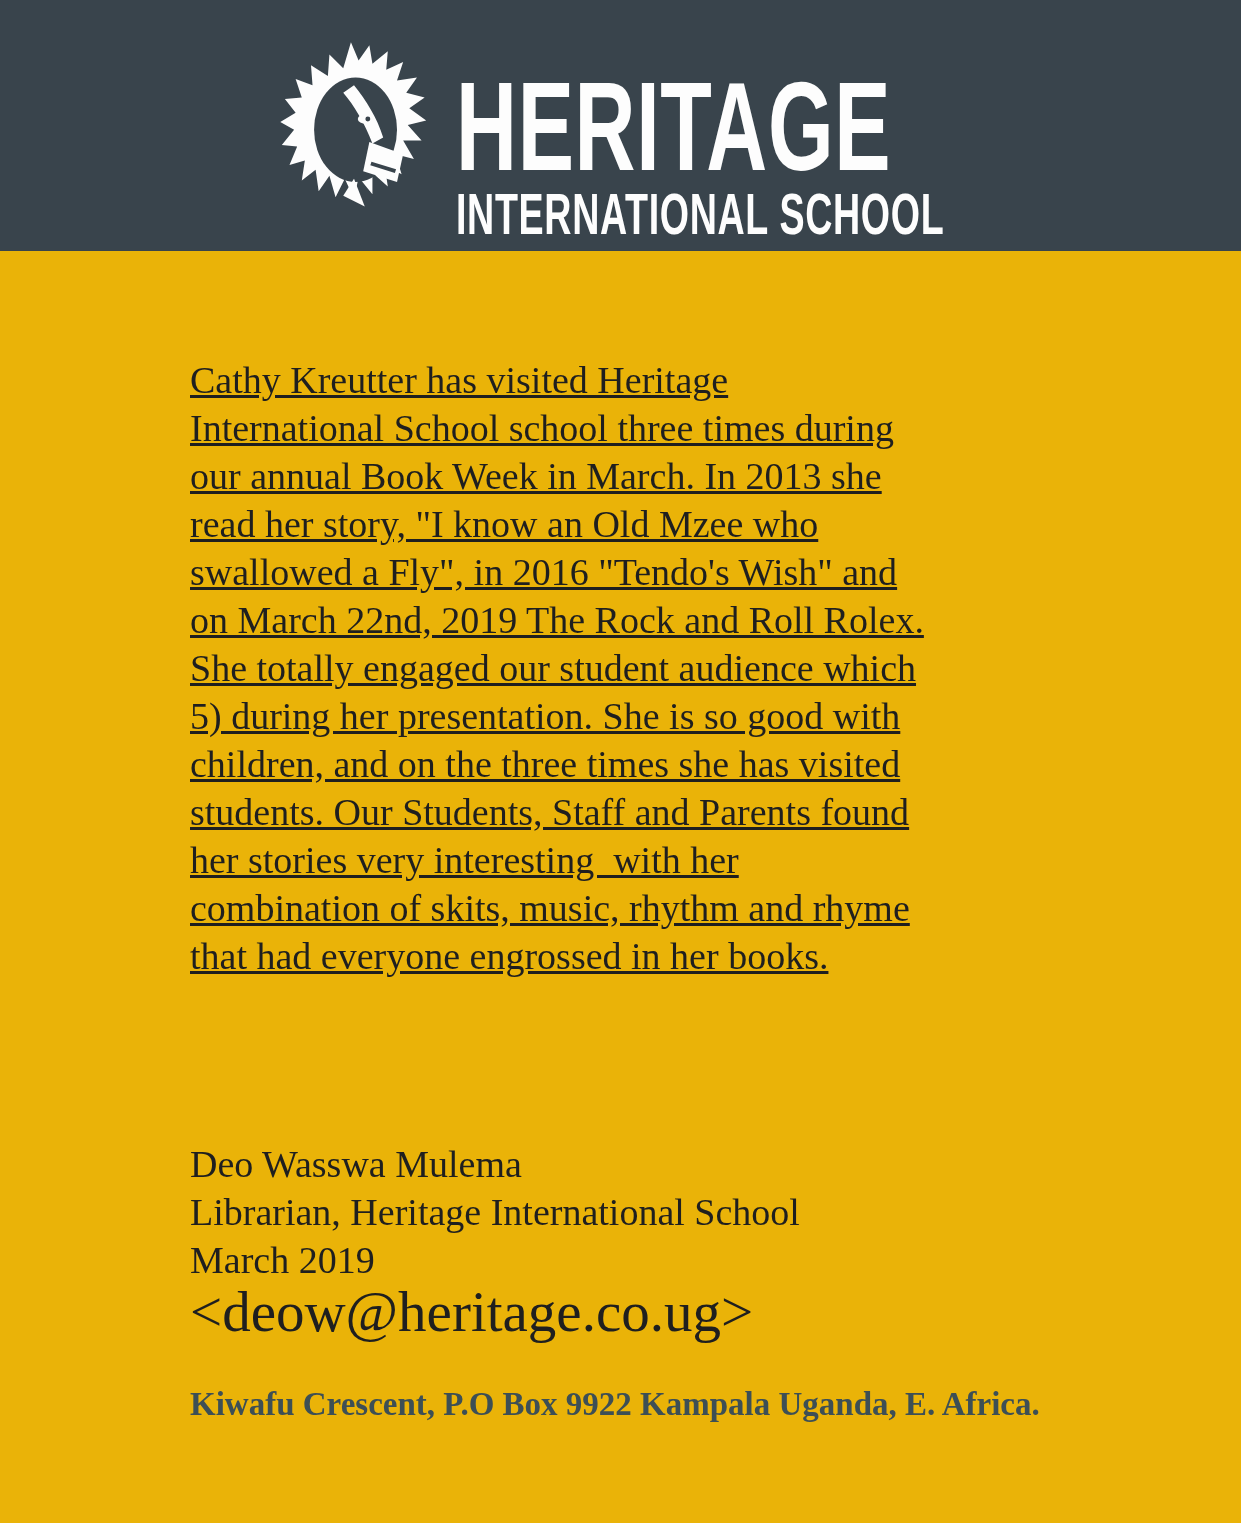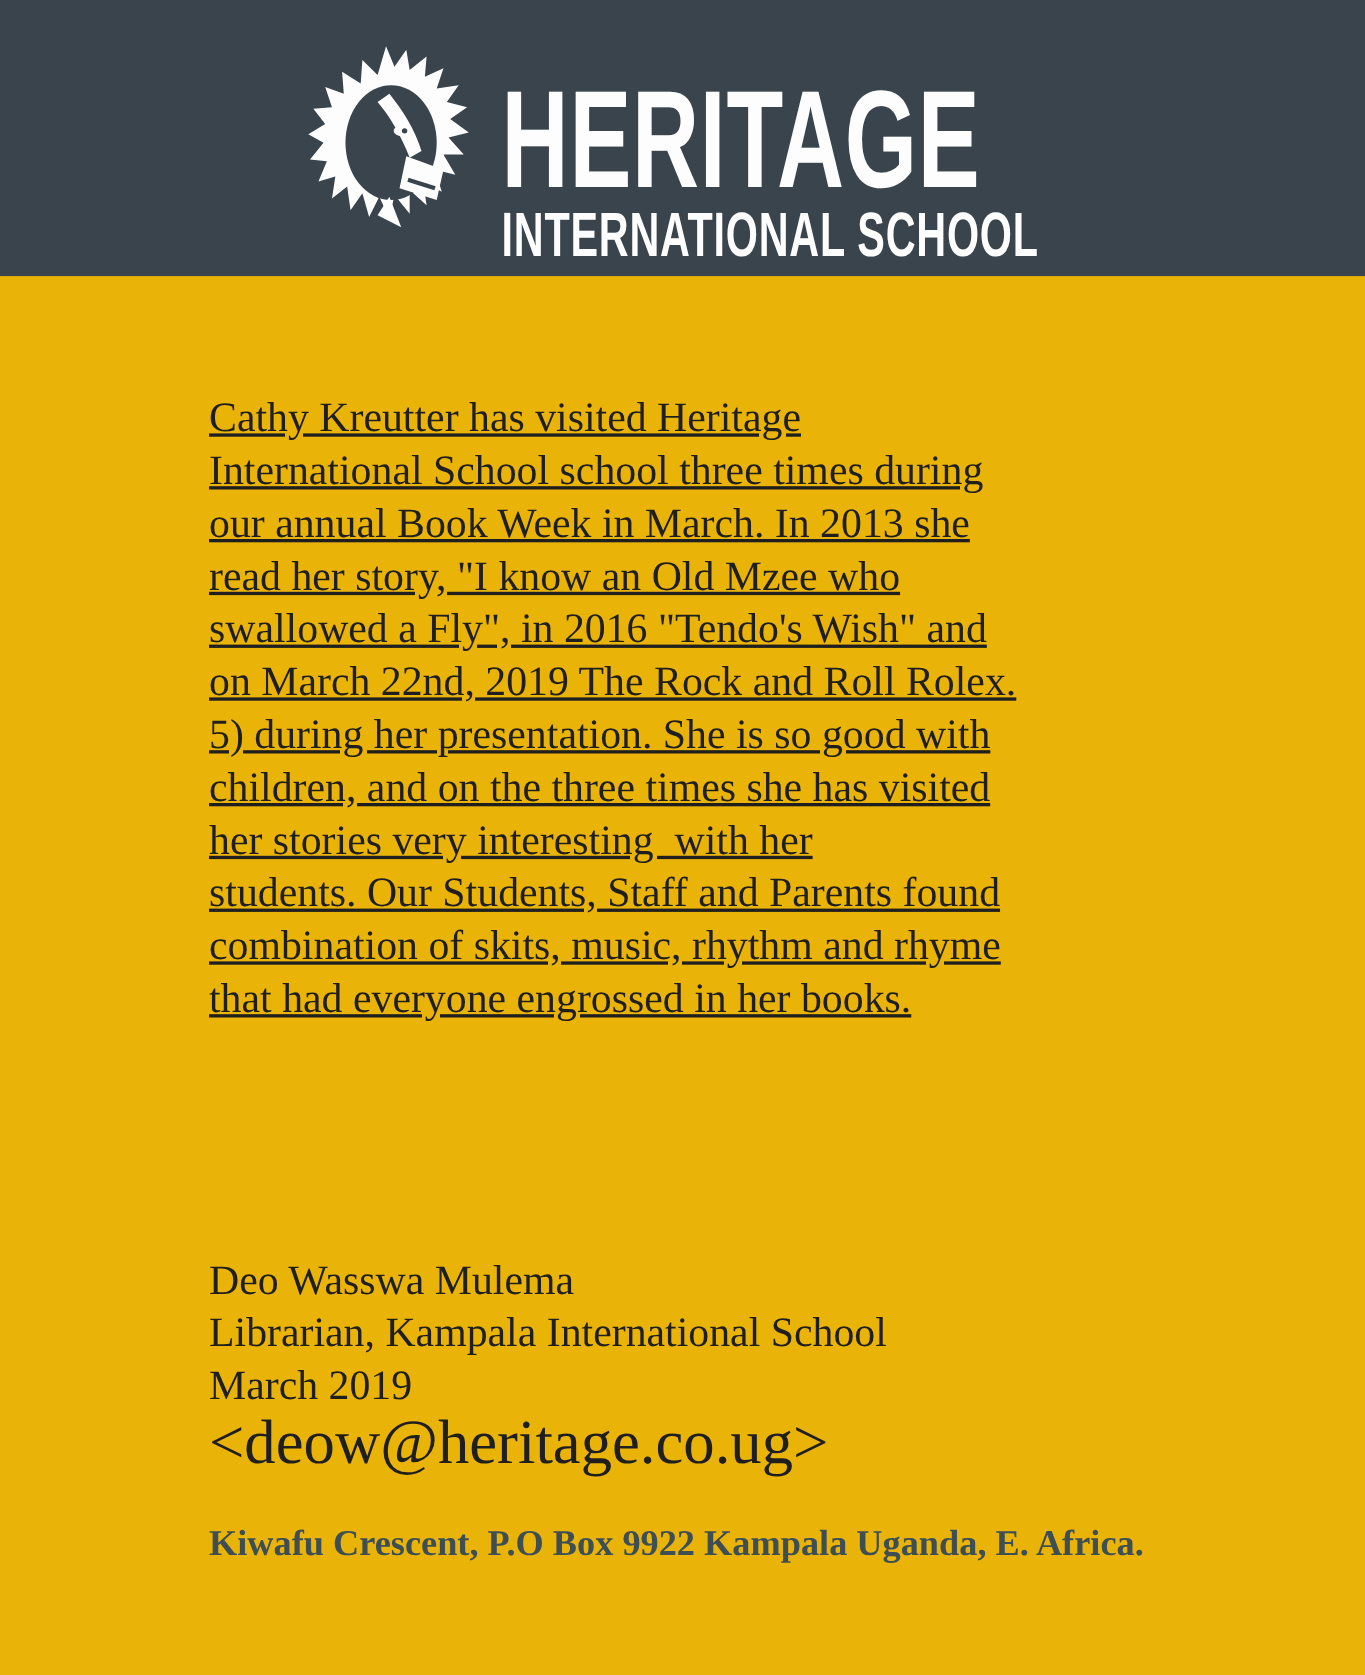--- a/index.html
+++ b/index.html
@@ -127,30 +127,31 @@
     <div class="brand-sub">INTERNATIONAL SCHOOL</div>
   </div>
 
   <div class="body-text">
     <div class="line">Cathy Kreutter has visited Heritage</div>
     <div class="line">International School school three times during</div>
     <div class="line">our annual Book Week in March. In 2013 she</div>
     <div class="line">read her story, "I know an Old Mzee who</div>
     <div class="line">swallowed a Fly", in 2016 "Tendo's Wish" and</div>
     <div class="line">on March 22nd, 2019 The Rock and Roll Rolex.</div>
+    <div class="line">She totally engaged our student audience which</div>
     <div class="line">5) during her presentation. She is so good with</div>
     <div class="line">children, and on the three times she has visited</div>
+    <div class="line">students. Our Students, Staff and Parents found</div>
     <div class="line">her stories very interesting  with her</div>
-    <div class="line">students. Our Students, Staff and Parents found</div>
     <div class="line">combination of skits, music, rhythm and rhyme</div>
     <div class="line">that had everyone engrossed in her books.</div>
   </div>
 
   <div class="signature">
     <div class="line">Deo Wasswa Mulema</div>
-    <div class="line">Librarian, Kampala International School</div>
+    <div class="line">Librarian, Heritage International School</div>
     <div class="line">March 2019</div>
     <div class="sig-email">&lt;deow@heritage.co.ug&gt;</div>
   </div>
 
   <div class="footer-line">Kiwafu Crescent, P.O Box 9922 Kampala Uganda, E. Africa.</div>
 
 </div>
 
 </body></html>

